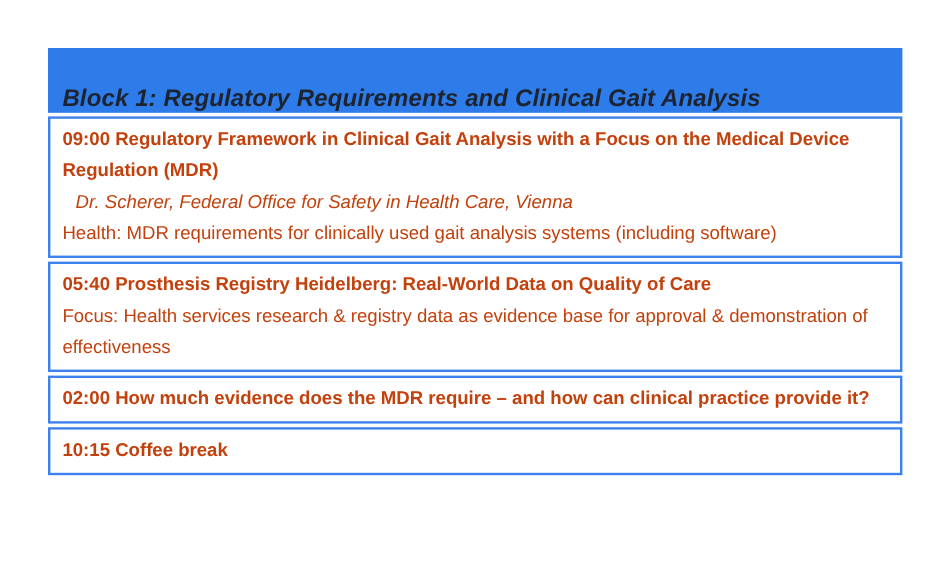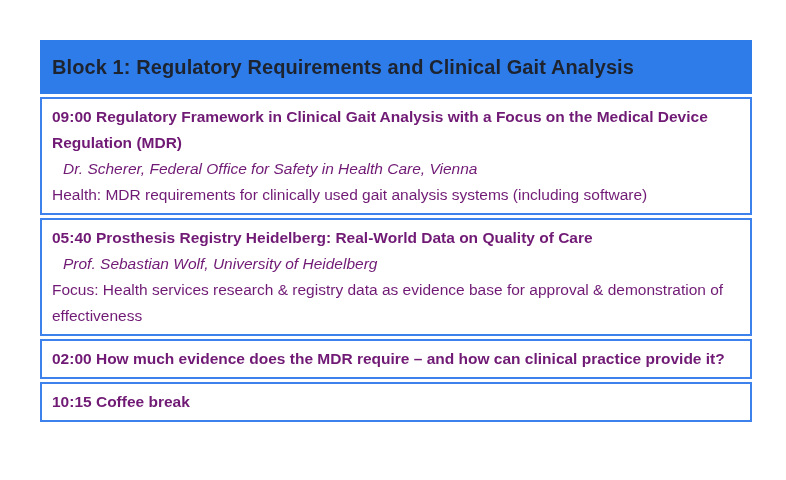--- a/index.html
+++ b/index.html
@@ -16,39 +16,40 @@
     left: 40px;
     top: 40px;
     width: 712px;
   }
   .block-header {
     box-sizing: border-box;
     width: 100%;
     height: 54px;
     background: #2e7cea;
     display: flex;
-    align-items: center;
+    align-items: flex-end;
     padding: 0 12px;
+    font-style: italic;
   }
   .block-header .title {
     color: #1d2430;
     font-weight: bold;
     font-size: 20px;
     letter-spacing: 0.1px;
   }
   .session-row {
     box-sizing: border-box;
     width: 100%;
     margin-top: 3px;
     background: #ffffff;
     border: 2px solid #3d82ec;
     padding: 5px 10px;
     font-size: 15.5px;
     line-height: 26px;
-    color: #701a75;
+    color: #c2410c;
   }
   .session-title {
     font-weight: bold;
   }
   .session-speaker {
     font-style: italic;
     margin-left: 11px;
   }
   .session-detail {
     font-style: normal;
@@ -64,21 +65,20 @@
   </div>
 
   <div class="session-row">
     <div class="session-title">09:00 Regulatory Framework in Clinical Gait Analysis with a Focus on the Medical Device Regulation (MDR)</div>
     <div class="session-speaker">Dr. Scherer, Federal Office for Safety in Health Care, Vienna</div>
     <div class="session-detail">Health: MDR requirements for clinically used gait analysis systems (including software)</div>
   </div>
 
   <div class="session-row">
     <div class="session-title">05:40 Prosthesis Registry Heidelberg: Real-World Data on Quality of Care</div>
-    <div class="session-speaker">Prof. Sebastian Wolf, University of Heidelberg</div>
     <div class="session-detail">Focus: Health services research &amp; registry data as evidence base for approval &amp; demonstration of effectiveness</div>
   </div>
 
   <div class="session-row">
     <div class="session-title">02:00 How much evidence does the MDR require – and how can clinical practice provide it?</div>
   </div>
 
   <div class="session-row">
     <div class="session-title">10:15 Coffee break</div>
   </div>

